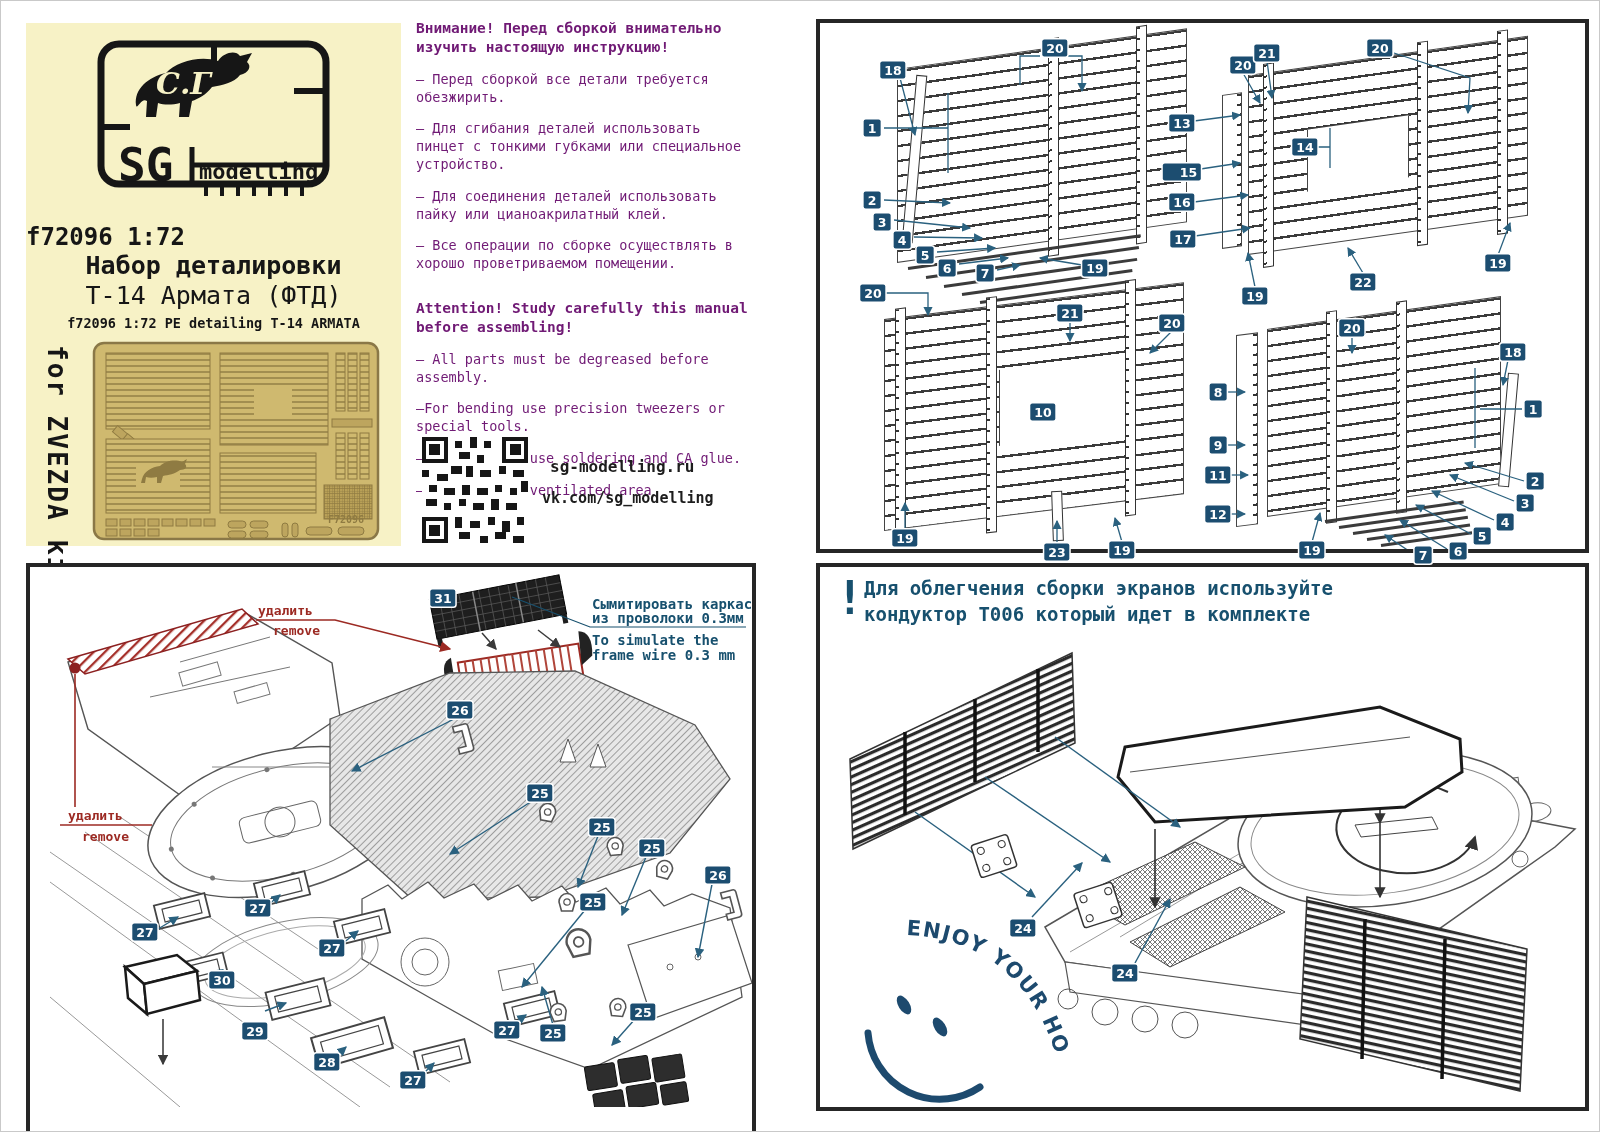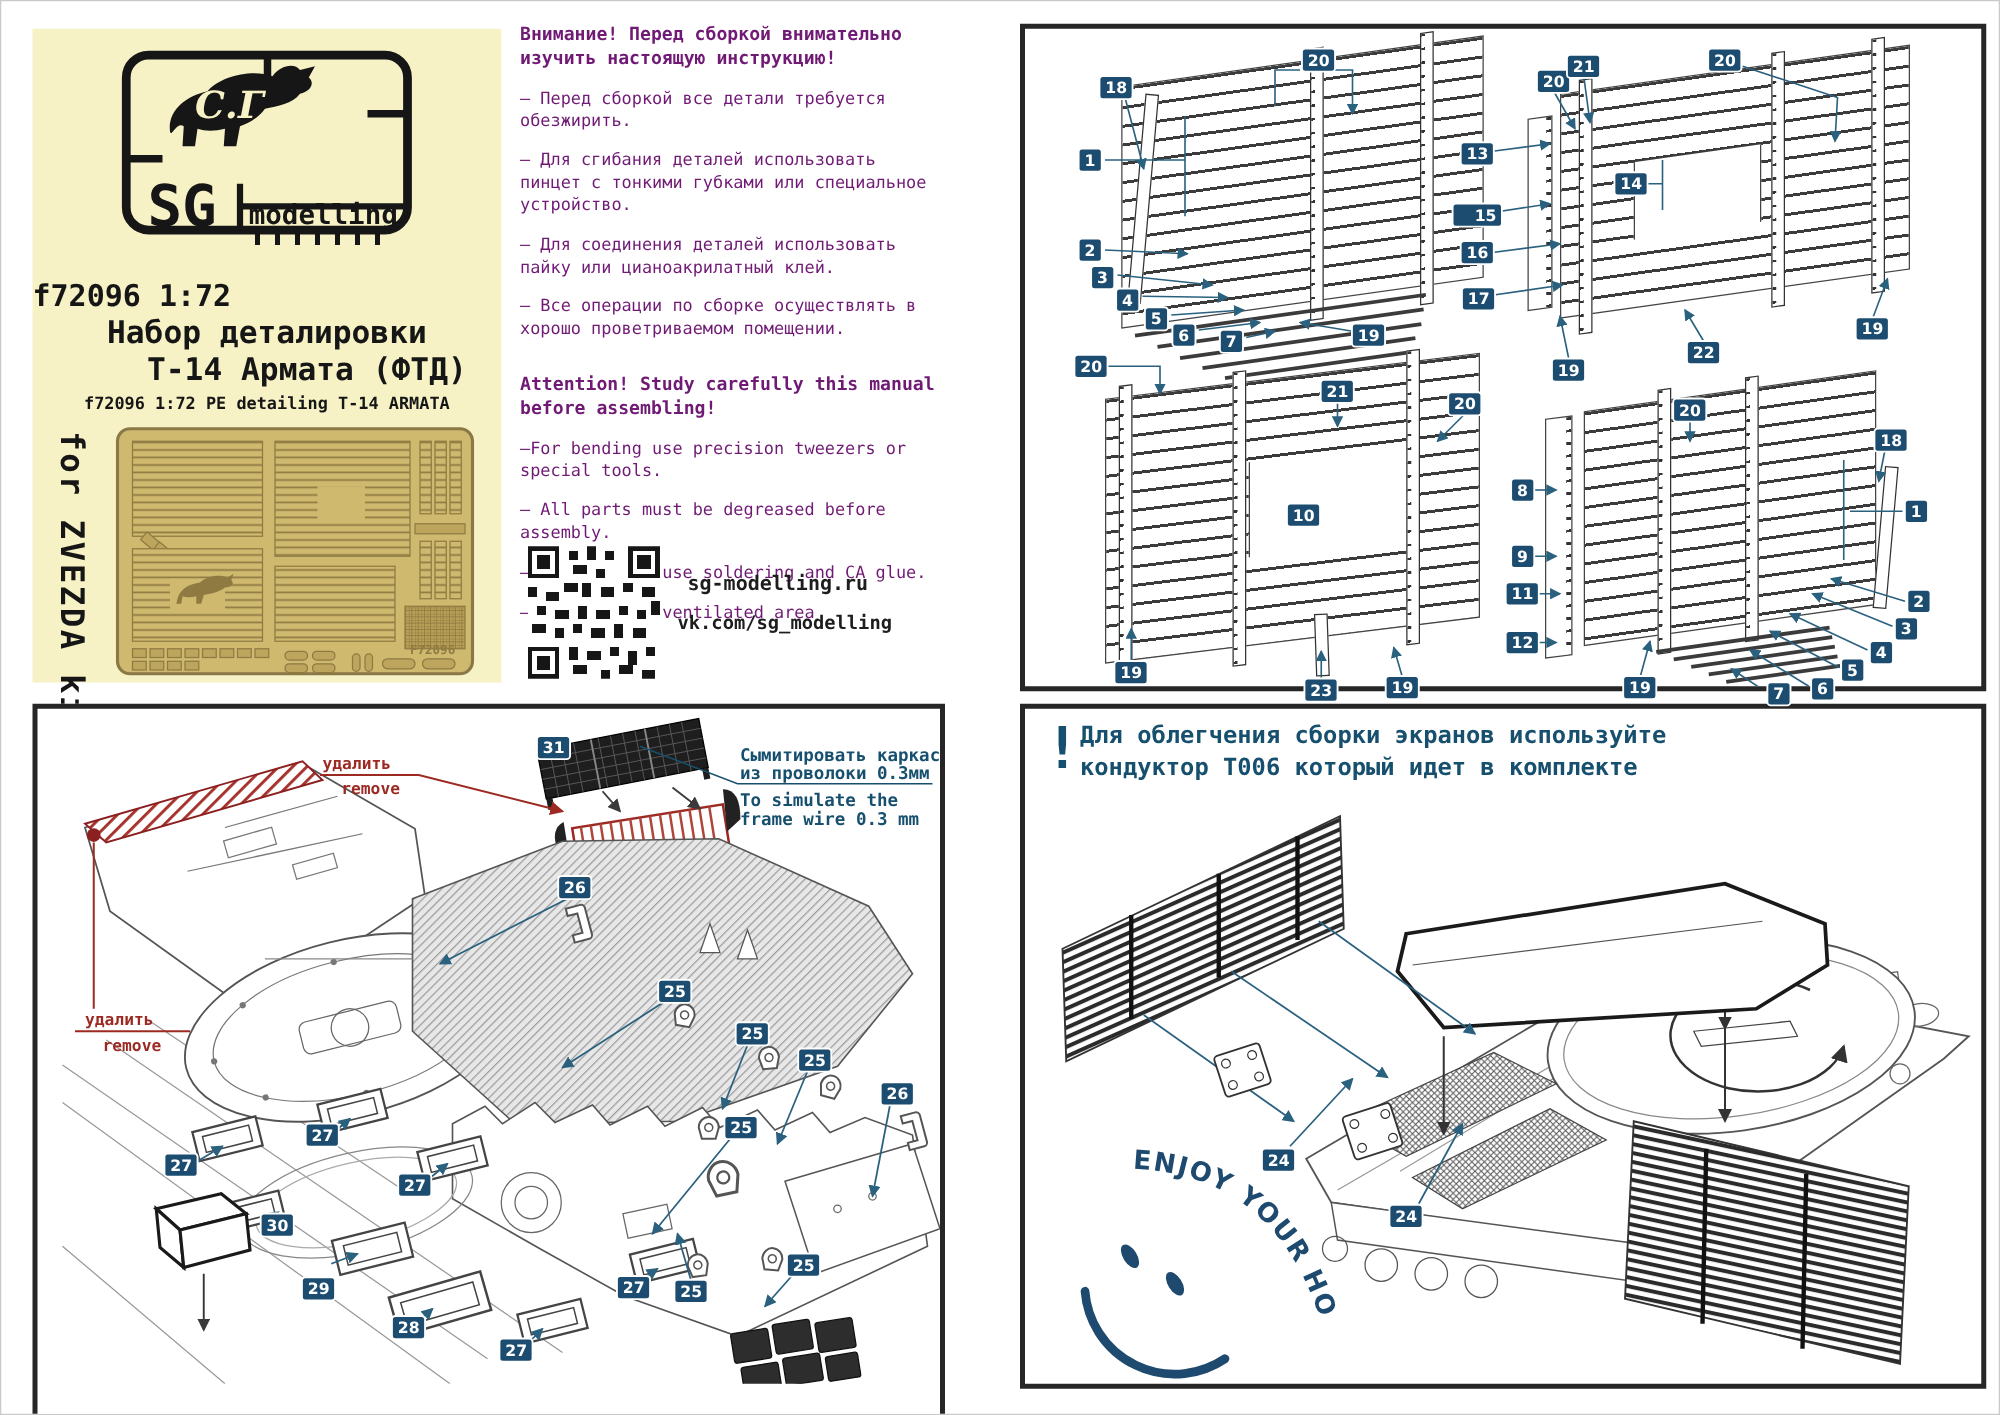--- a/index.html
+++ b/index.html
@@ -7,21 +7,21 @@
         font-family:"DejaVu Sans Mono","Liberation Mono",monospace;box-sizing:border-box;
         border:1px solid #c9c9c9;}
   
   .card{position:absolute;left:25px;top:22px;width:375px;height:523px;background:#f7f2c6;}
   .card .logo{position:absolute;left:70px;top:16px;width:235px;height:170px;}
   .card .code{position:absolute;left:0;top:200px;width:100%;text-align:left;
               font-size:24px;font-weight:700;color:#161616;}
   .card .t1{position:absolute;left:0;top:228px;width:100%;text-align:center;
             font-size:25px;font-weight:700;color:#161616;}
   .card .t2{position:absolute;left:0;top:258px;width:100%;text-align:center;
-            font-size:25px;font-weight:700;color:#161616;padding-left:32px;}
+            font-size:25px;font-weight:400;color:#161616;}
   .card .sub{position:absolute;left:0;top:292px;width:100%;text-align:center;
              font-size:13.5px;font-weight:700;color:#161616;}
   .card .vtext{position:absolute;left:46px;top:322px;transform:rotate(90deg);
                transform-origin:top left;white-space:nowrap;font-size:26px;font-weight:700;
                letter-spacing:2px;color:#161616;}
   .card .fret{position:absolute;left:66px;top:318px;width:288px;height:200px;}
   
   .tc{position:absolute;left:415px;top:18px;width:338px;color:#701a75;}
   .tc .h{font-size:14.5px;font-weight:700;line-height:1.3;margin:0;}
   .tc p{font-size:13.5px;font-weight:400;line-height:1.32;margin:14px 0 0;}
@@ -141,22 +141,22 @@
     </svg>
   </div>
 
   <div class="tc">
     <p class="h">Внимание! Перед сборкой внимательно изучить настоящую инструкцию!</p>
     <p>– Перед сборкой все детали требуется обезжирить.</p>
     <p>– Для сгибания деталей использовать пинцет с тонкими губками или специальное устройство.</p>
     <p>– Для соединения деталей использовать пайку или цианоакрилатный клей.</p>
     <p>– Все операции по сборке осуществлять в хорошо проветриваемом помещении.</p>
     <p class="h en">Attention! Study carefully this manual before assembling!</p>
+    <p>– All parts must be degreased before assembly.</p>
     <p>–For bending use precision tweezers or special tools.</p>
-    <p>– All parts must be degreased before assembly.</p>
     <p>–For assembly use soldering and CA glue.</p>
     <p>–Work in well ventilated area</p>
   </div>
 
   <div class="qr-row">
     <svg viewBox="0 0 29 29" shape-rendering="crispEdges">
       <rect width="29" height="29" fill="#fff"></rect>
       <g fill="#161616">
         <path d="M0,0h7v7h-7z M22,0h7v7h-7z M0,22h7v7h-7z"></path>
         <path d="M1,1h5v5h-5z M23,1h5v5h-5z M1,23h5v5h-5z" fill="#fff"></path>

